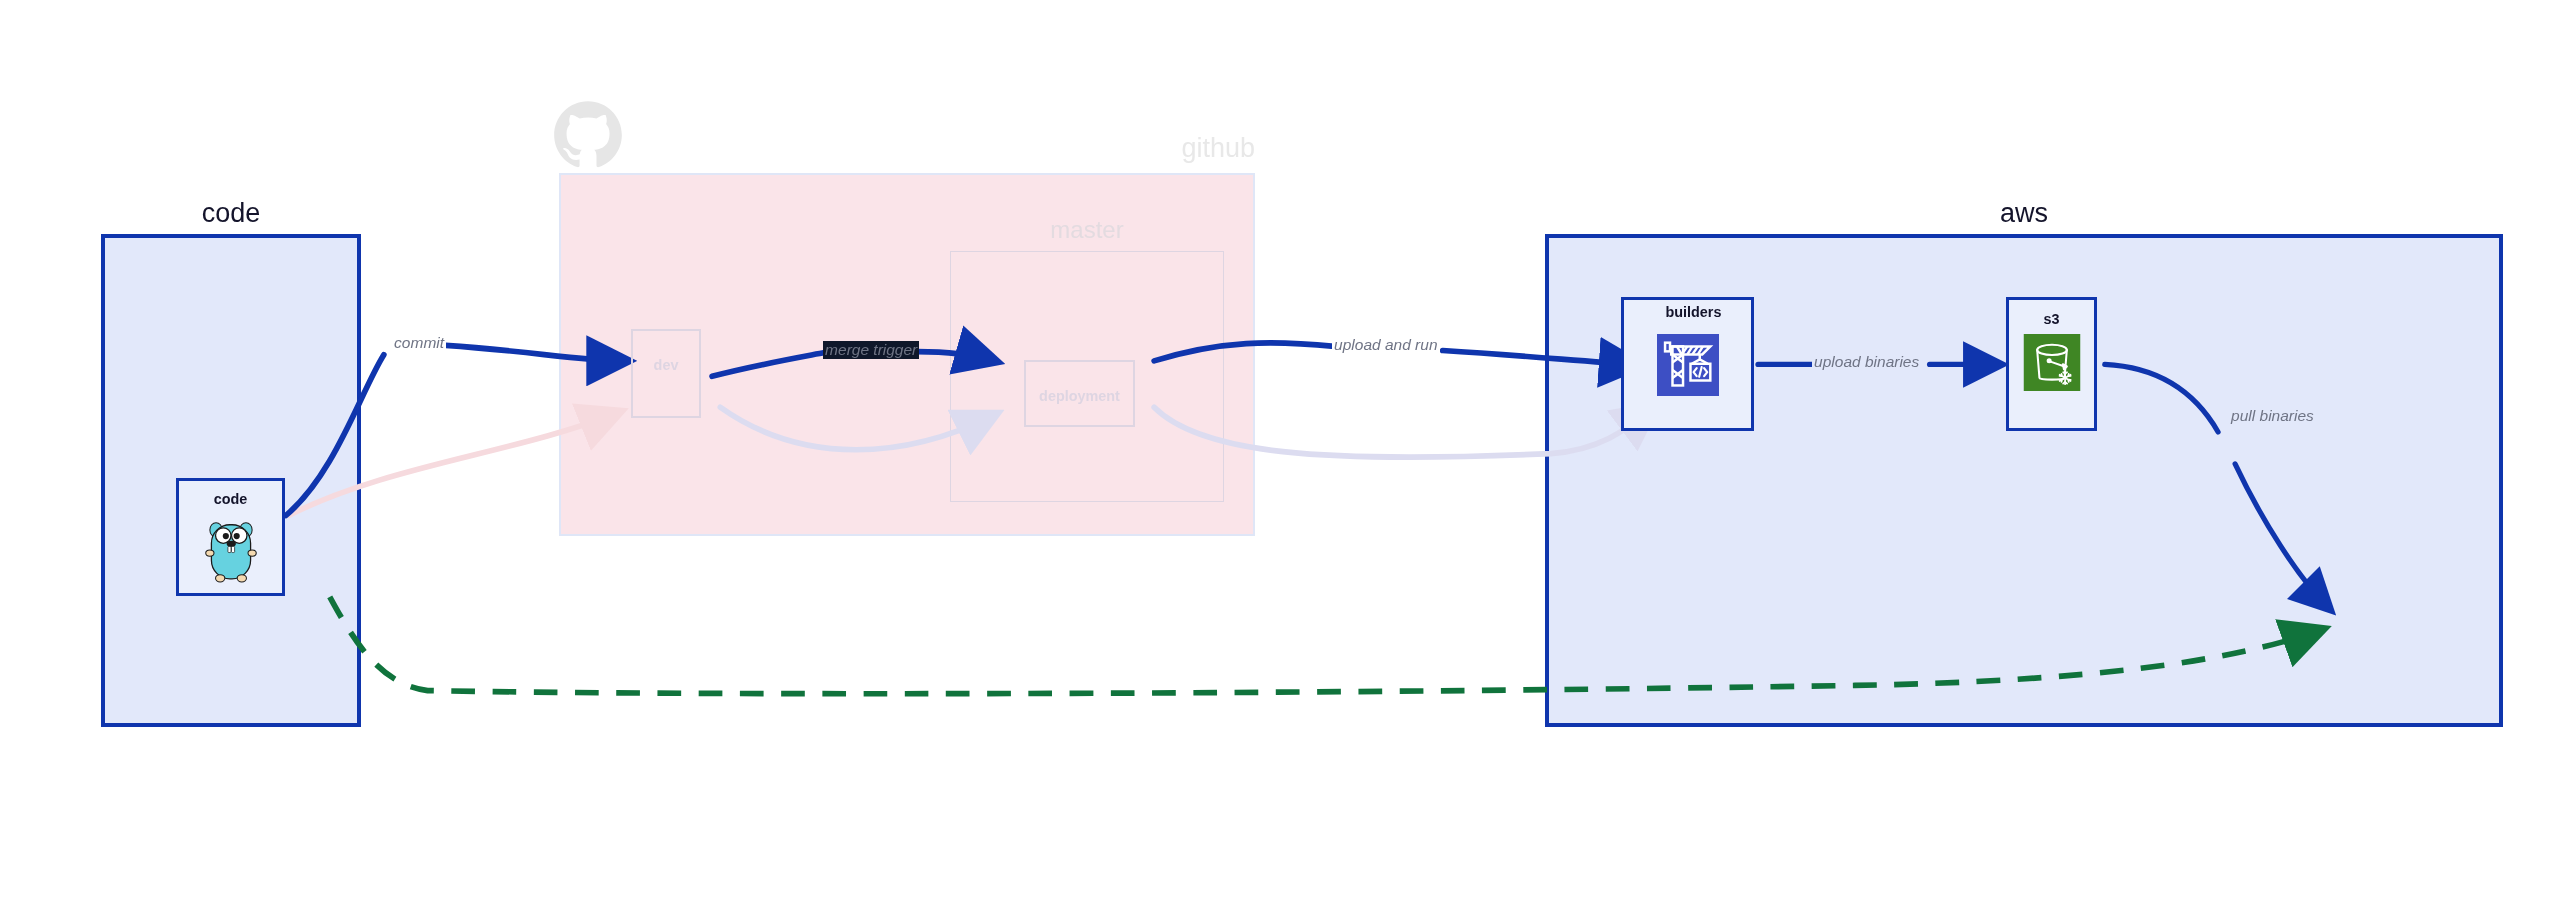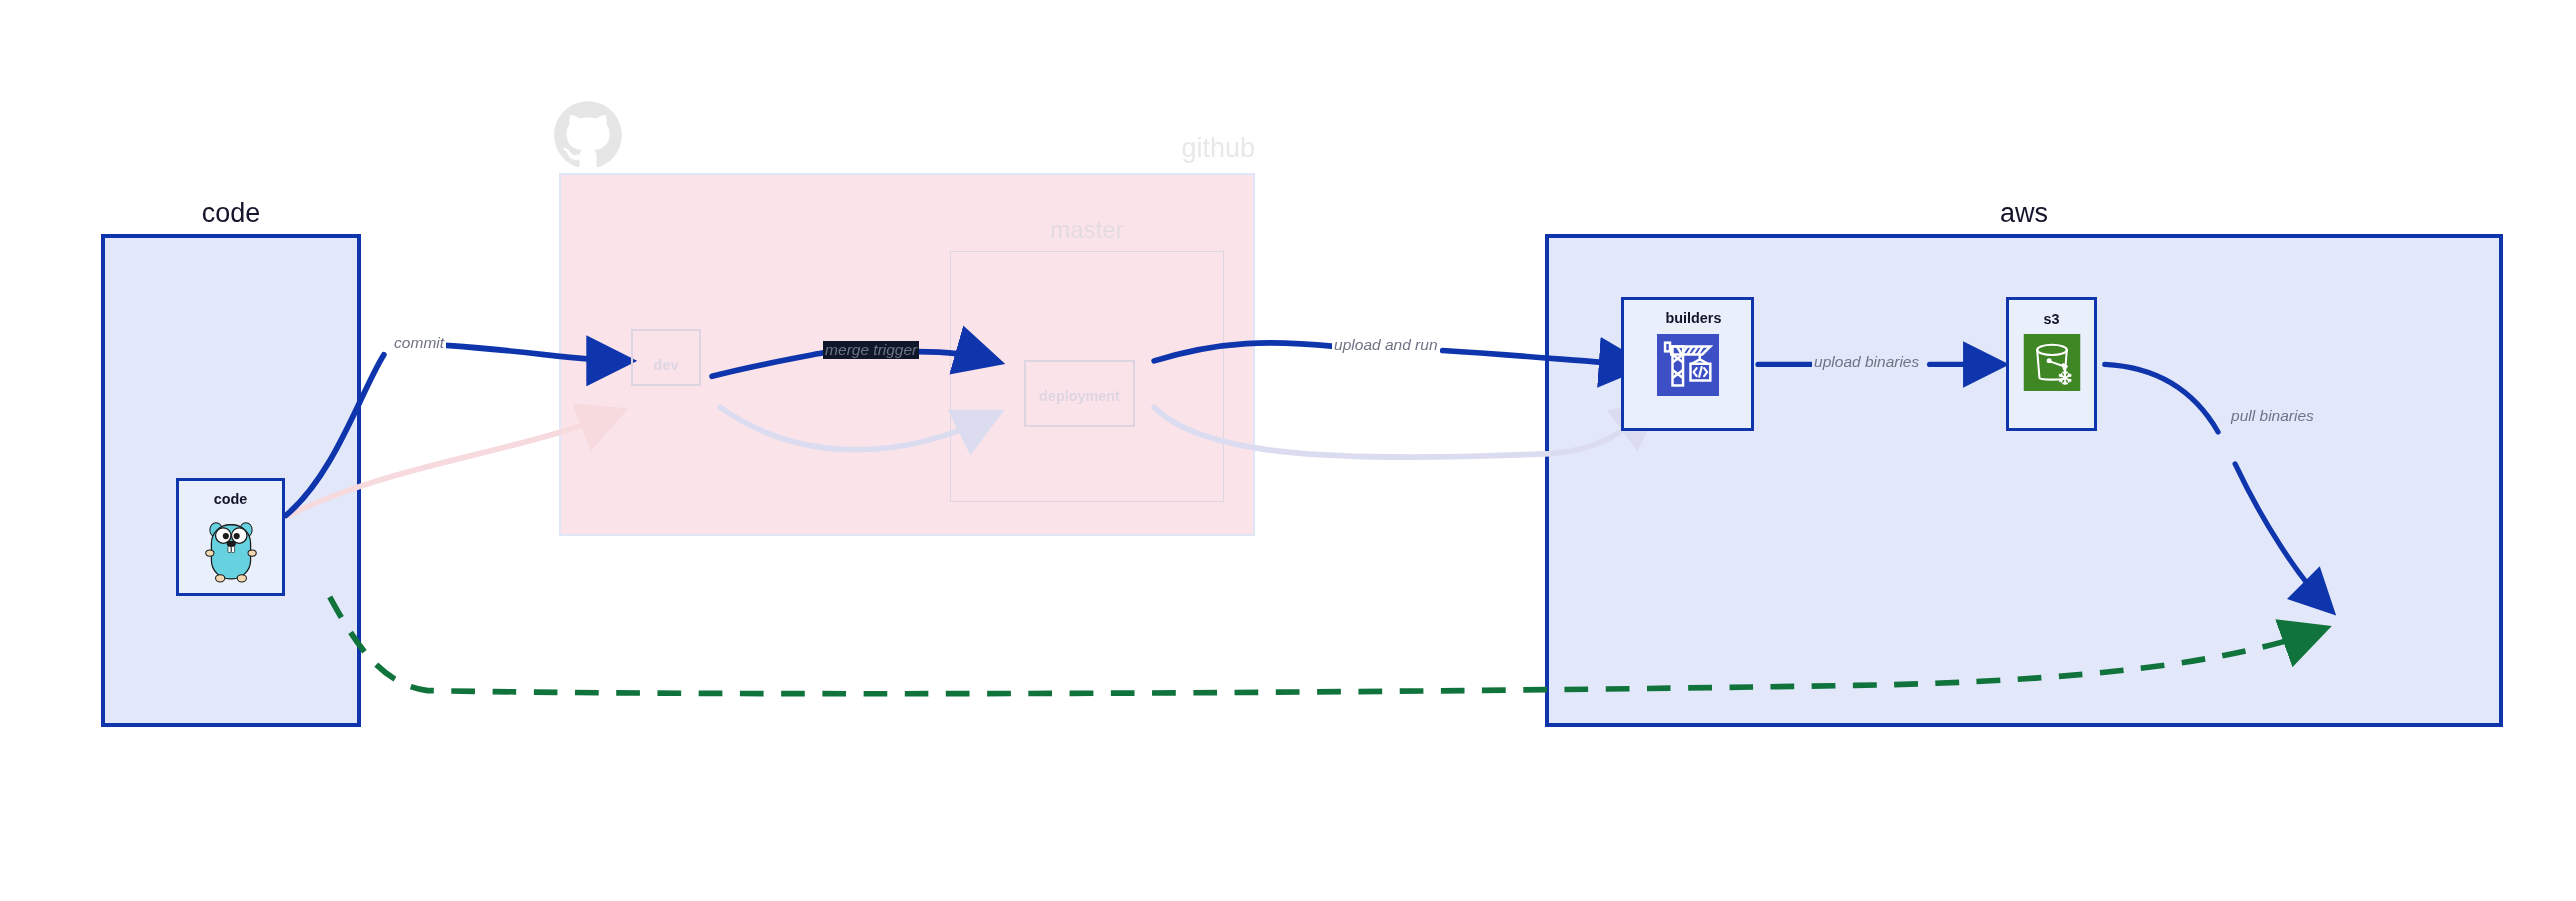--- a/index.html
+++ b/index.html
@@ -143,30 +143,30 @@
       <circle cx="71" cy="36" r="15" fill="#ffffff" stroke="#1b1b1b" stroke-width="2.5"></circle>
       <circle cx="45" cy="37" r="6" fill="#1b1b1b"></circle>
       <circle cx="66" cy="37" r="6" fill="#1b1b1b"></circle>
 
       <ellipse cx="55.5" cy="52" rx="9" ry="6" fill="#1b1b1b"></ellipse>
       <rect x="49" y="57" width="6" height="12" rx="2" fill="#ffffff" stroke="#1b1b1b" stroke-width="1.4"></rect>
       <rect x="56" y="57" width="6" height="12" rx="2" fill="#ffffff" stroke="#1b1b1b" stroke-width="1.4"></rect>
     </svg>
   </div>
 
-  <div class="node ghost" style="left:631px;top:329px;width:70px;height:57px;">
+  <div class="node ghost" style="left:631px;top:329px;width:70px;height:89px;">
     <div class="node-label" style="top:26px;">dev</div>
   </div>
 
   <div class="node ghost" style="left:1024px;top:360px;width:111px;height:67px;">
     <div class="node-label" style="top:26px;">deployment</div>
   </div>
 
   <div class="node solid" style="left:1621px;top:297px;width:133px;height:134px;">
-    <div class="node-label" style="top:10px;margin-left:12px;">builders</div>
+    <div class="node-label" style="top:4px;margin-left:12px;">builders</div>
     <svg class="node-icon" style="top:34px;width:62px;height:62px;" viewBox="0 0 100 100">
       <rect x="0" y="0" width="100" height="100" fill="#3d4fc4"></rect>
       <g fill="none" stroke="#ffffff" stroke-width="4" stroke-linejoin="miter">
 
         <rect x="13" y="14" width="8" height="14"></rect>
 
         <rect x="25" y="20" width="17" height="63"></rect>
         <path d="M25 33 L42 46 M42 33 L25 46 M25 58 L42 71 M42 58 L25 71"></path>
 
         <path d="M23 20 L86 20 L73 33 L23 33 Z"></path>

